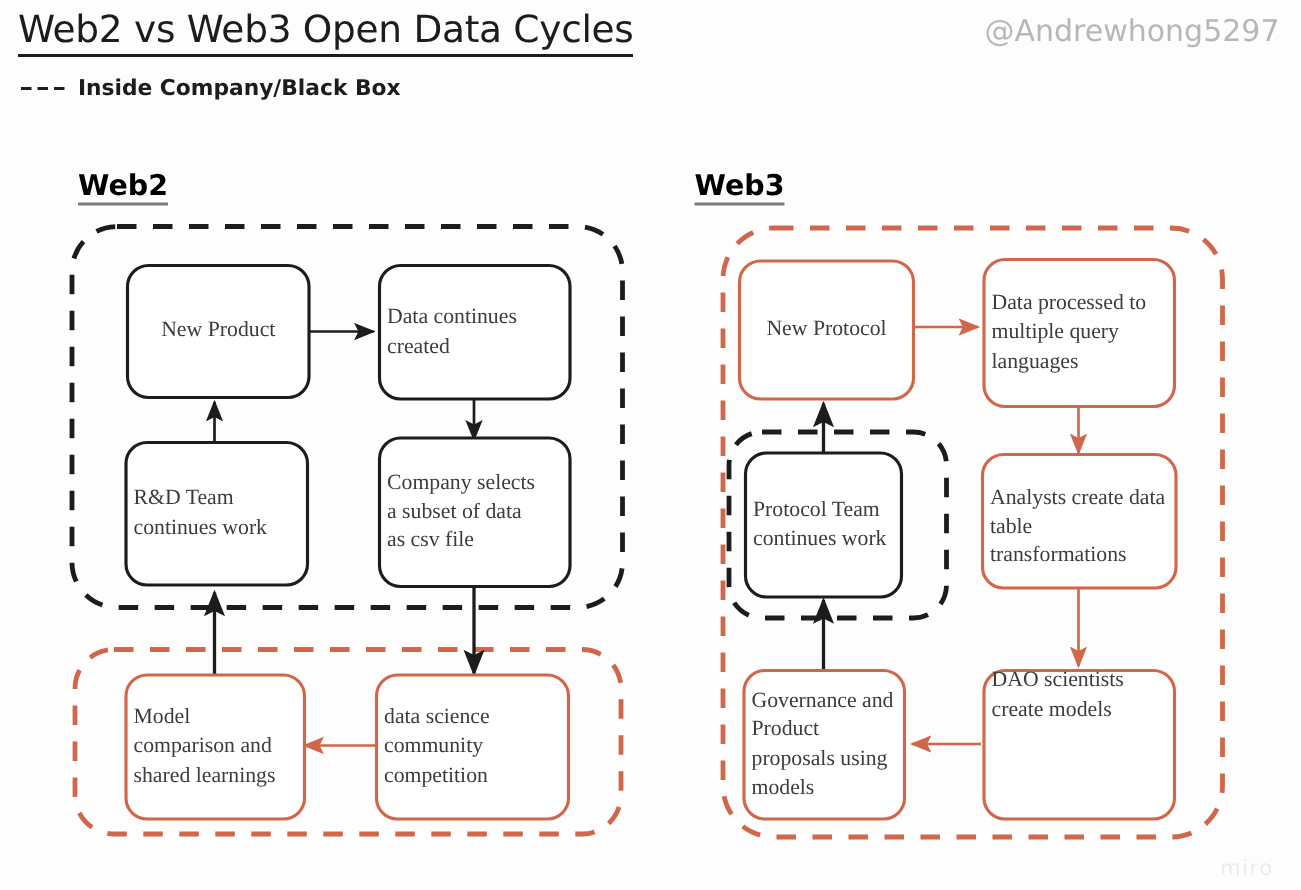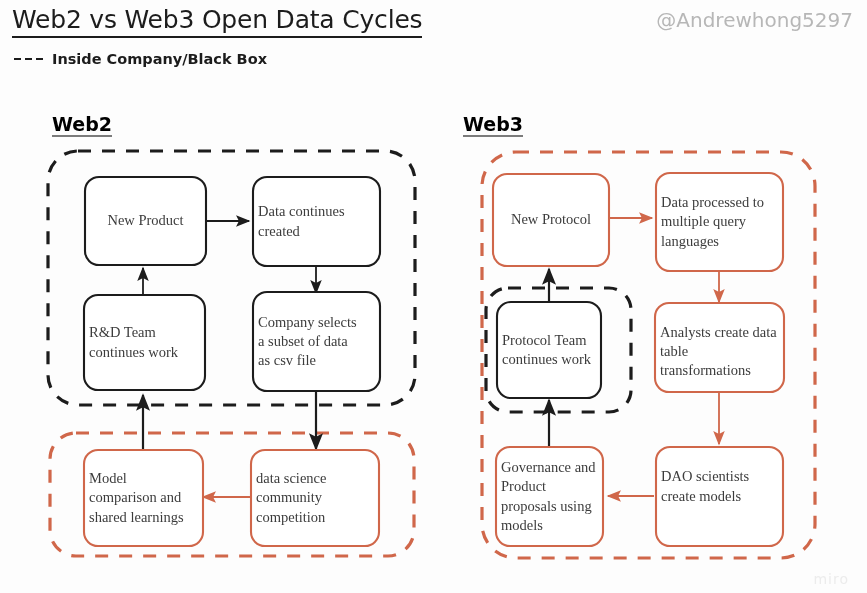--- a/index.html
+++ b/index.html
@@ -177,15 +177,15 @@
 <div class="nodelabel" style="left:84px;top:295px;width:121px;height:95px;">R&amp;D Team continues work</div>
 <div class="nodelabel" style="left:253px;top:292px;width:109px;height:99px;">Company selects a subset of data as csv file</div>
 <div class="nodelabel" style="left:84px;top:450px;width:119px;height:96px;">Model comparison and shared learnings</div>
 <div class="nodelabel" style="left:251px;top:450px;width:128px;height:96px;">data science community competition</div>
 
 <div class="nodelabel" style="left:493px;top:174px;width:116px;height:92px;">New Protocol</div>
 <div class="nodelabel" style="left:656px;top:173px;width:127px;height:98px;">Data processed to multiple query languages</div>
 <div class="nodelabel" style="left:497px;top:302px;width:104px;height:96px;">Protocol Team continues work</div>
 <div class="nodelabel" style="left:655px;top:303px;width:129px;height:97px;">Analysts create data table transformations</div>
 <div class="nodelabel" style="left:496px;top:447px;width:107px;height:99px;">Governance and Product proposals using models</div>
-<div class="nodelabel" style="left:656px;top:449px;width:127px;height:75px;border-radius:19px;">DAO scientists create models</div>
+<div class="nodelabel" style="left:656px;top:426px;width:127px;height:75px;border-radius:19px;">DAO scientists create models</div>
 
 <div class="watermark">miro</div>
 
 </body></html>

